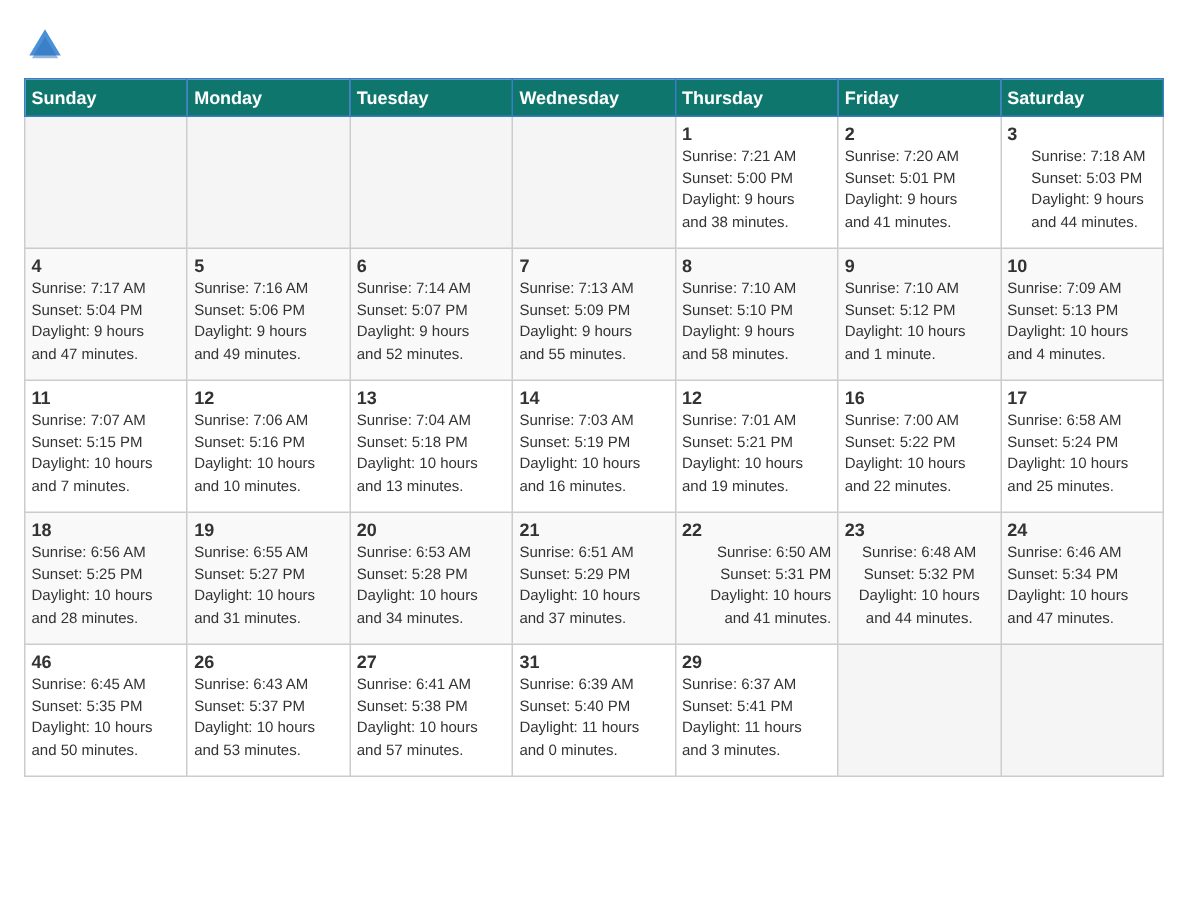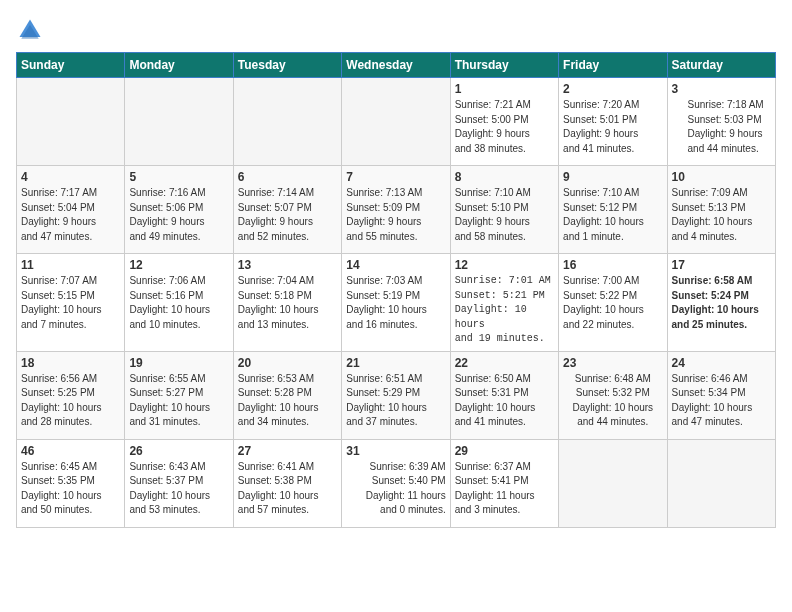--- a/index.html
+++ b/index.html
@@ -222,35 +222,35 @@
         </td>
         <td>
           <span class="day-num">14</span>
           <div class="day-info" style="white-space: pre-line;">Sunrise: 7:03 AM
 Sunset: 5:19 PM
 Daylight: 10 hours
 and 16 minutes.</div>
         </td>
         <td>
           <span class="day-num">12</span>
-          <div class="day-info" style="white-space: pre-line; font-family: Liberation Mono, monospace;">Sunrise: 7:01 AM
+          <div class="day-info" style="white-space: pre-line;">Sunrise: 7:01 AM
 Sunset: 5:21 PM
 Daylight: 10 hours
 and 19 minutes.</div>
         </td>
         <td>
           <span class="day-num">16</span>
           <div class="day-info" style="white-space: pre-line;">Sunrise: 7:00 AM
 Sunset: 5:22 PM
 Daylight: 10 hours
 and 22 minutes.</div>
         </td>
         <td>
           <span class="day-num">17</span>
-          <div class="day-info" style="white-space: pre-line; font-weight: bold;">Sunrise: 6:58 AM
+          <div class="day-info" style="white-space: pre-line;">Sunrise: 6:58 AM
 Sunset: 5:24 PM
 Daylight: 10 hours
 and 25 minutes.</div>
         </td>
       </tr>
       <tr>
         <td>
           <span class="day-num">18</span>
           <div class="day-info" style="white-space: pre-line;">Sunrise: 6:56 AM
 Sunset: 5:25 PM
@@ -273,21 +273,21 @@
         </td>
         <td>
           <span class="day-num">21</span>
           <div class="day-info" style="white-space: pre-line;">Sunrise: 6:51 AM
 Sunset: 5:29 PM
 Daylight: 10 hours
 and 37 minutes.</div>
         </td>
         <td>
           <span class="day-num">22</span>
-          <div class="day-info" style="white-space: pre-line;">Sunrise: 6:50 AM
+          <div class="day-info" style="white-space: pre-line; text-align: right;">Sunrise: 6:50 AM
 Sunset: 5:31 PM
 Daylight: 10 hours
 and 41 minutes.</div>
         </td>
         <td>
           <span class="day-num">23</span>
           <div class="day-info" style="white-space: pre-line; text-align: center;">Sunrise: 6:48 AM
 Sunset: 5:32 PM
 Daylight: 10 hours
 and 44 minutes.</div>
@@ -317,21 +317,21 @@
         </td>
         <td>
           <span class="day-num">27</span>
           <div class="day-info" style="white-space: pre-line;">Sunrise: 6:41 AM
 Sunset: 5:38 PM
 Daylight: 10 hours
 and 57 minutes.</div>
         </td>
         <td>
           <span class="day-num">31</span>
-          <div class="day-info" style="white-space: pre-line; text-align: right;">Sunrise: 6:39 AM
+          <div class="day-info" style="white-space: pre-line;">Sunrise: 6:39 AM
 Sunset: 5:40 PM
 Daylight: 11 hours
 and 0 minutes.</div>
         </td>
         <td>
           <span class="day-num">29</span>
           <div class="day-info" style="white-space: pre-line;">Sunrise: 6:37 AM
 Sunset: 5:41 PM
 Daylight: 11 hours
 and 3 minutes.</div>

